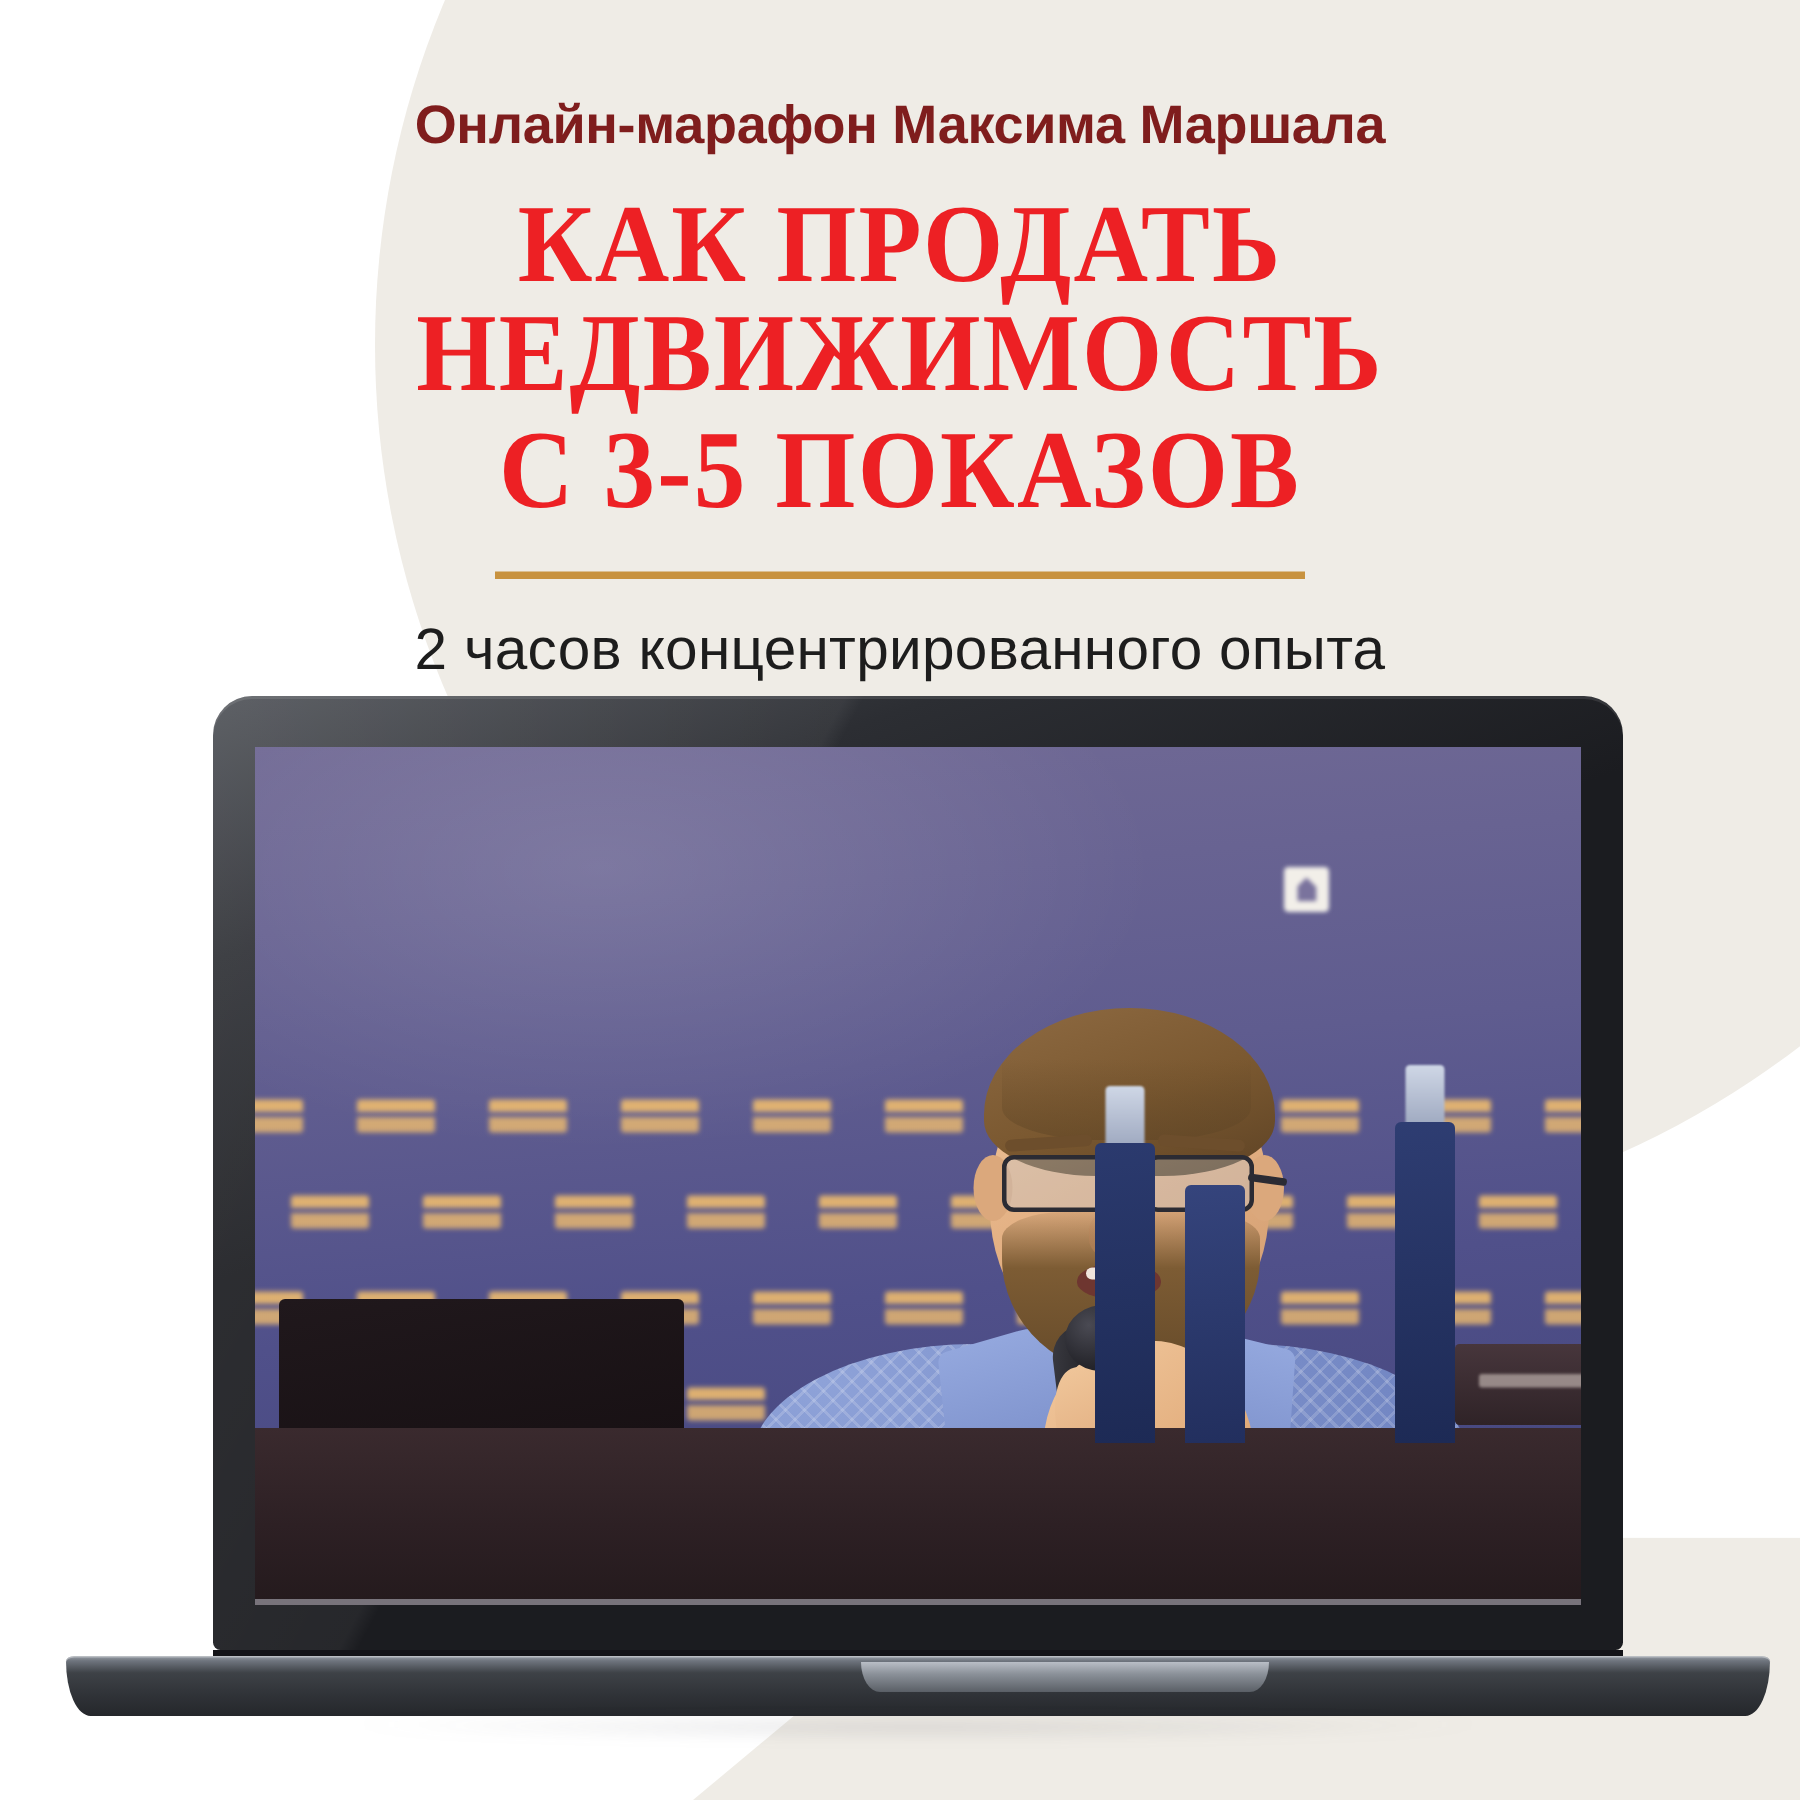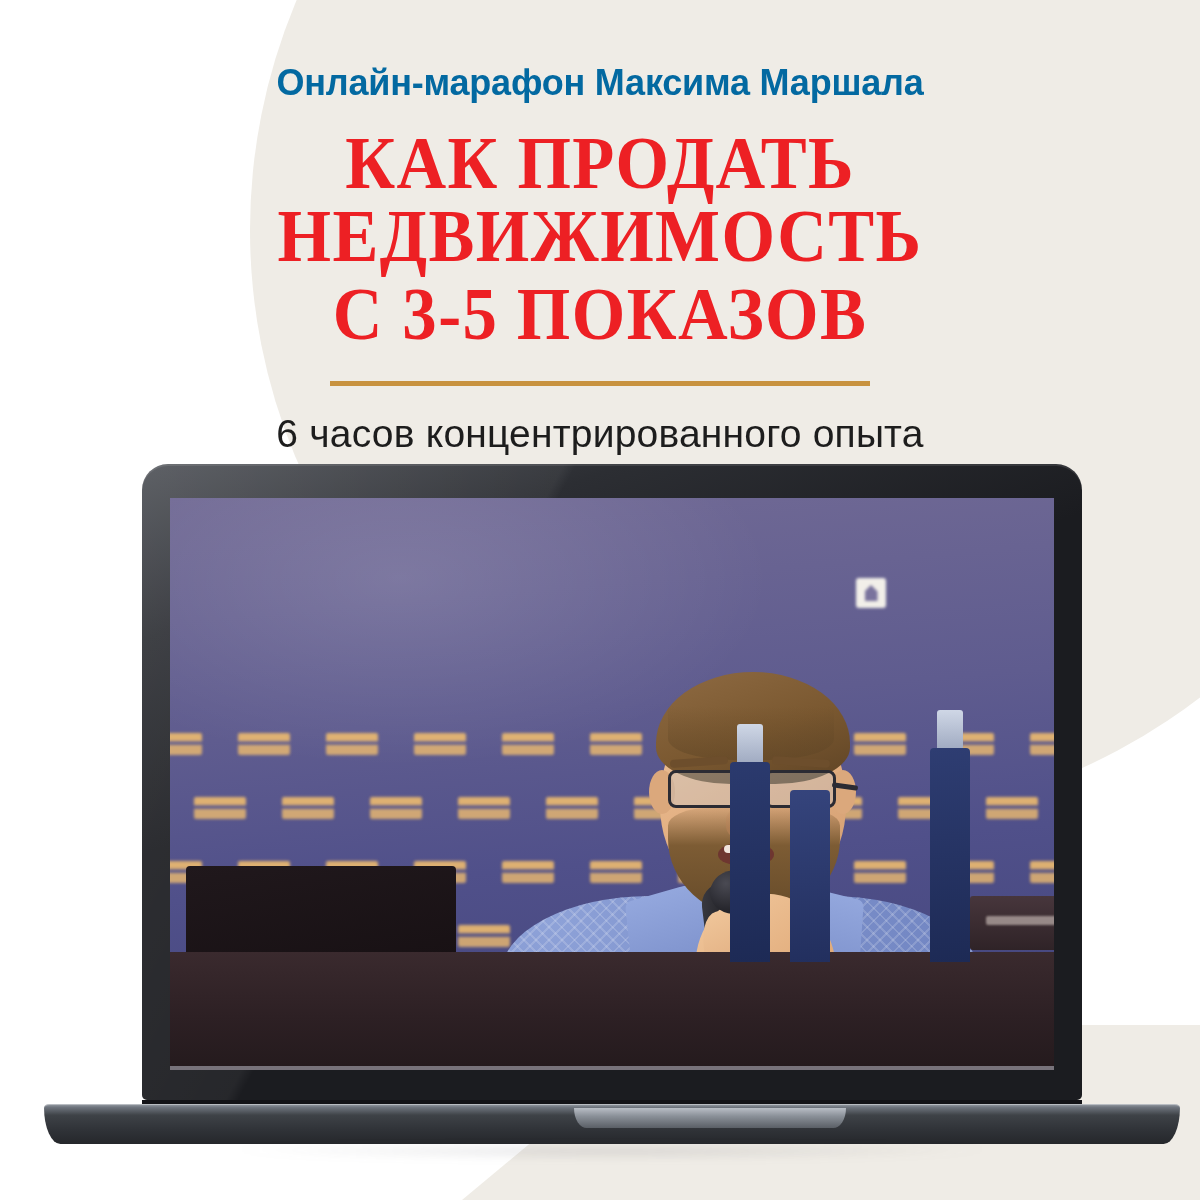--- a/index.html
+++ b/index.html
@@ -53,21 +53,21 @@
     z-index: 4;
     text-align: center;
   }
 
   .eyebrow {
     margin: 0;
     padding-top: 62px;
     font-size: 36px;
     font-weight: 700;
     letter-spacing: -0.2px;
-    color: #0369a1;
+    color: #7f1d1d;
     line-height: 1.15;
   }
 
   .headline {
     margin: 0;
     padding-top: 24px;
     font-family: "Liberation Serif", serif;
     font-size: 74px;
     font-weight: 700;
     line-height: 0.98;
@@ -556,21 +556,21 @@
 
     <p class="eyebrow">Онлайн-марафон Максима Маршала</p>
 
     <h1 class="headline">
       <span class="line1">КАК ПРОДАТЬ НЕДВИЖИМОСТЬ</span>
       <span class="line2">С 3-5 ПОКАЗОВ</span>
     </h1>
 
     <div class="rule"></div>
 
-    <p class="sub1">6 часов концентрированного опыта</p>
+    <p class="sub1">2 часов концентрированного опыта</p>
 
     <p class="sub2">+ море ценных подарков, скриптов и чеклистов</p>
   </div>
 
   <div class="laptop">
 
     <div class="lid">
       <div class="screen">
 
         <div class="backdrop-base"></div>

